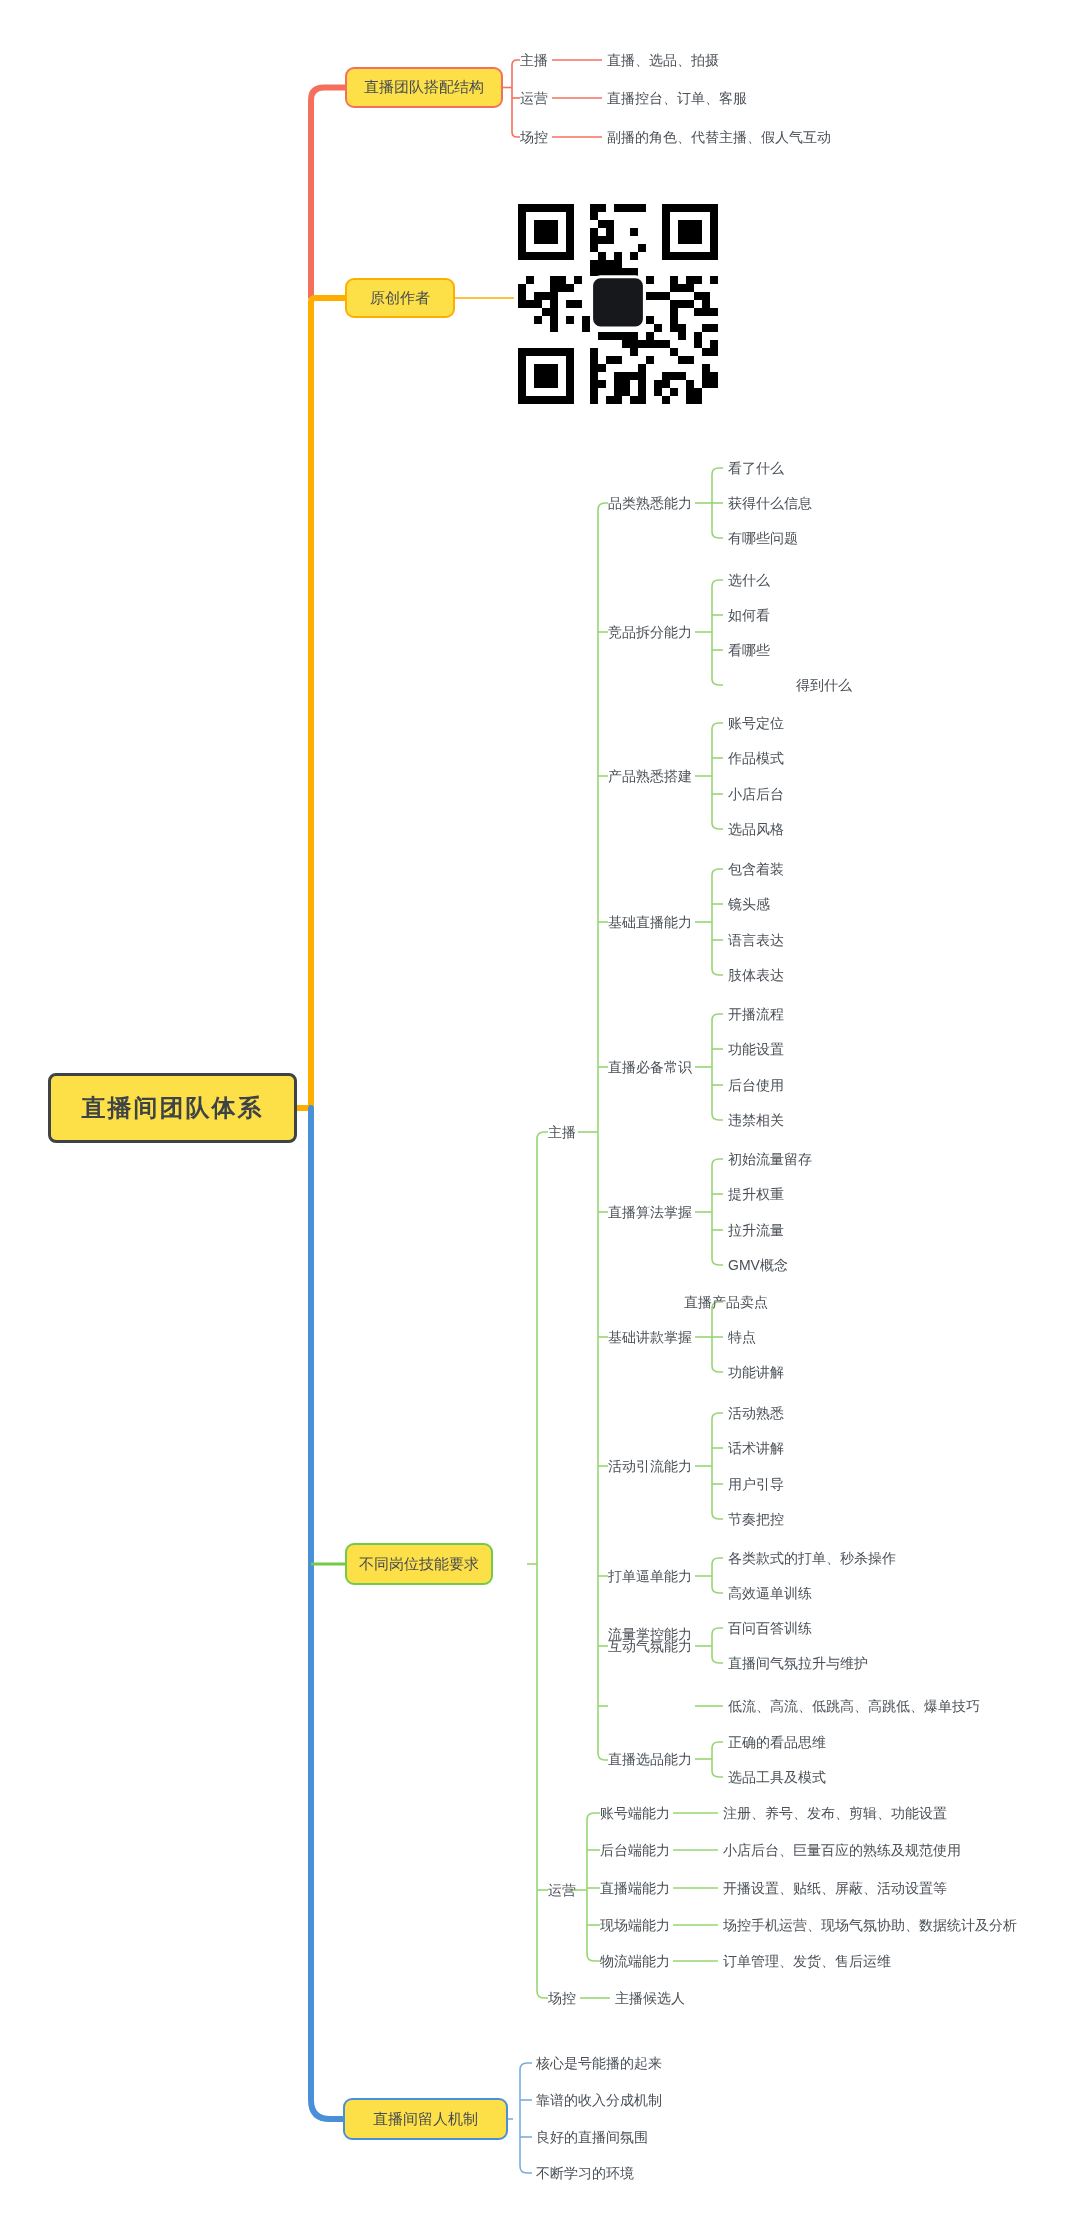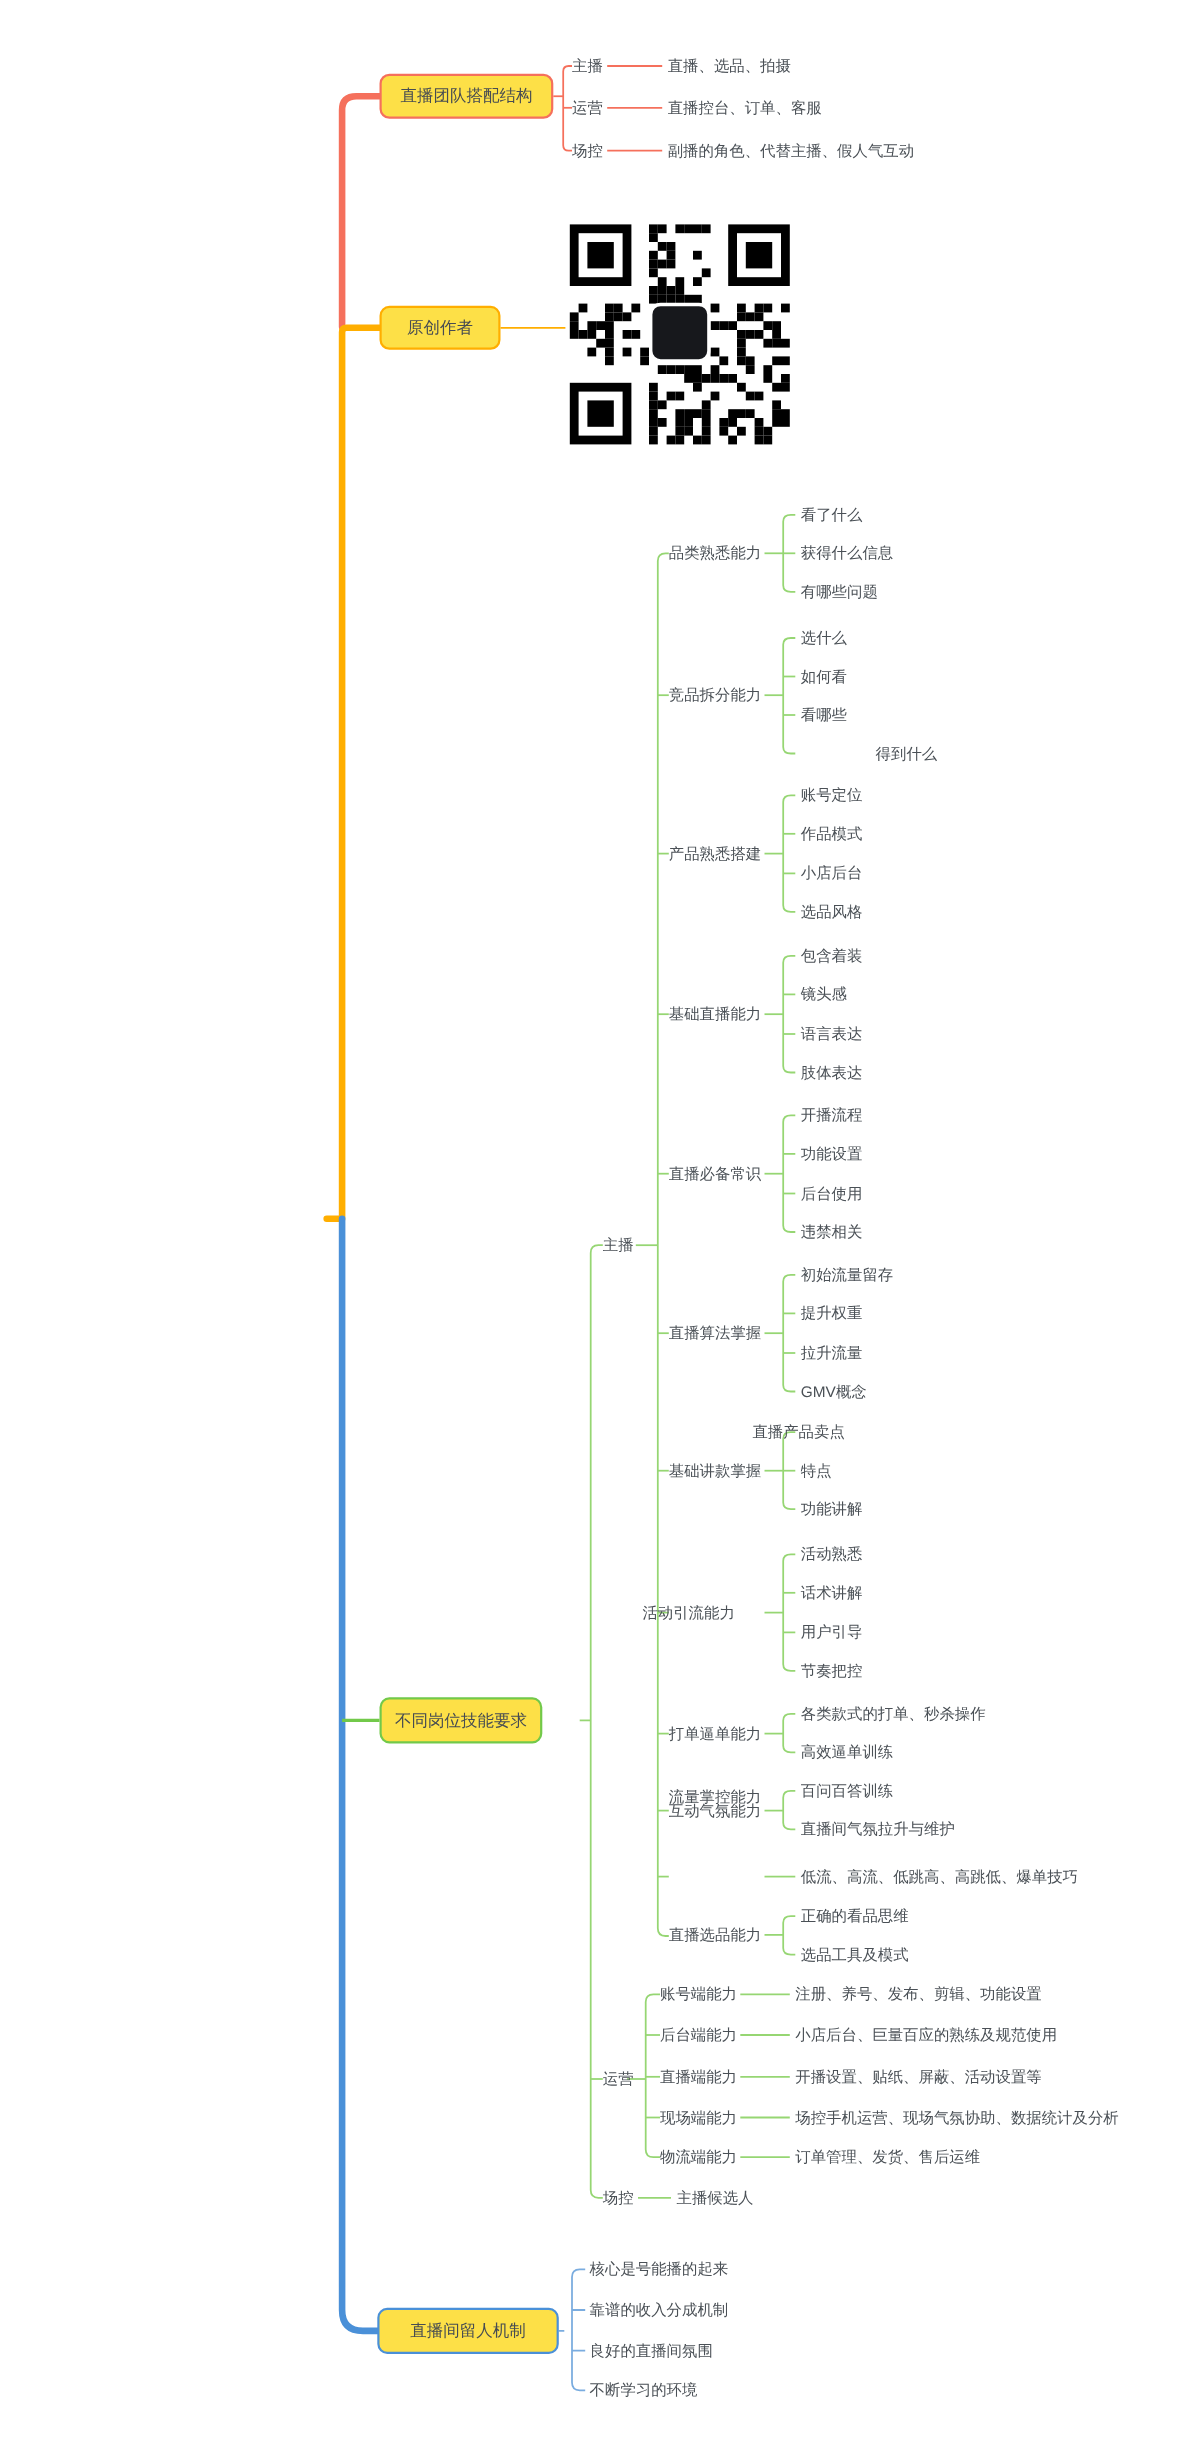--- a/index.html
+++ b/index.html
@@ -278,20 +278,23 @@
         <path d="M695 1759 L712 1759" stroke-width="1.6" fill="none" style="stroke: rgb(150, 214, 115);"></path>
         <path d="M723 1742 L719 1742 Q712 1742 712 1748 L712 1771 Q712 1777 719 1777 L723 1777" stroke-width="1.6" fill="none" style="stroke: rgb(150, 214, 115);"></path>
         <path d="M673 1813 L718 1813" stroke-width="1.6" fill="none" style="stroke: rgb(150, 214, 115);"></path>
         <path d="M673 1850 L718 1850" stroke-width="1.6" fill="none" style="stroke: rgb(150, 214, 115);"></path>
         <path d="M673 1888 L718 1888" stroke-width="1.6" fill="none" style="stroke: rgb(150, 214, 115);"></path>
         <path d="M673 1925 L718 1925" stroke-width="1.6" fill="none" style="stroke: rgb(150, 214, 115);"></path>
         <path d="M673 1961 L718 1961" stroke-width="1.6" fill="none" style="stroke: rgb(150, 214, 115);"></path>
       </g>
   </svg>
 
+  <div class="box box-root" style="left:48px;top:1073px;width:249px;height:70px;">
+    <span>直播间团队体系</span>
+  </div>
 
   <div class="box box-team" style="left:345px;top:67px;width:158px;height:41px;">
     <span>直播团队搭配结构</span>
   </div>
 
   <div class="box box-author" style="left:345px;top:278px;width:110px;height:40px;">
     <span>原创作者</span>
   </div>
 
   <div class="box box-skills" style="left:345px;top:1543px;width:148px;height:42px;">
@@ -339,21 +342,21 @@
       <div class="txt" style="left: 728px; top: 1120px;">违禁相关</div>
       <div class="txt" style="left: 608px; top: 1212px;">直播算法掌握</div>
       <div class="txt" style="left: 728px; top: 1159px;">初始流量留存</div>
       <div class="txt" style="left: 728px; top: 1194px;">提升权重</div>
       <div class="txt" style="left: 728px; top: 1230px;">拉升流量</div>
       <div class="txt" style="left: 728px; top: 1265px;">GMV概念</div>
       <div class="txt" style="left: 608px; top: 1337px;">基础讲款掌握</div>
       <div class="txt" style="left: 684px; top: 1302px;">直播产品卖点</div>
       <div class="txt" style="left: 728px; top: 1337px;">特点</div>
       <div class="txt" style="left: 728px; top: 1372px;">功能讲解</div>
-      <div class="txt" style="left: 584px; top: 1466px;">活动引流能力</div>
+      <div class="txt" style="left: 608px; top: 1466px;">活动引流能力</div>
       <div class="txt" style="left: 728px; top: 1413px;">活动熟悉</div>
       <div class="txt" style="left: 728px; top: 1448px;">话术讲解</div>
       <div class="txt" style="left: 728px; top: 1484px;">用户引导</div>
       <div class="txt" style="left: 728px; top: 1519px;">节奏把控</div>
       <div class="txt" style="left: 608px; top: 1576px;">打单逼单能力</div>
       <div class="txt" style="left: 728px; top: 1558px;">各类款式的打单、秒杀操作</div>
       <div class="txt" style="left: 728px; top: 1593px;">高效逼单训练</div>
       <div class="txt" style="left: 608px; top: 1646px;">互动气氛能力</div>
       <div class="txt" style="left: 728px; top: 1628px;">百问百答训练</div>
       <div class="txt" style="left: 728px; top: 1663px;">直播间气氛拉升与维护</div>

